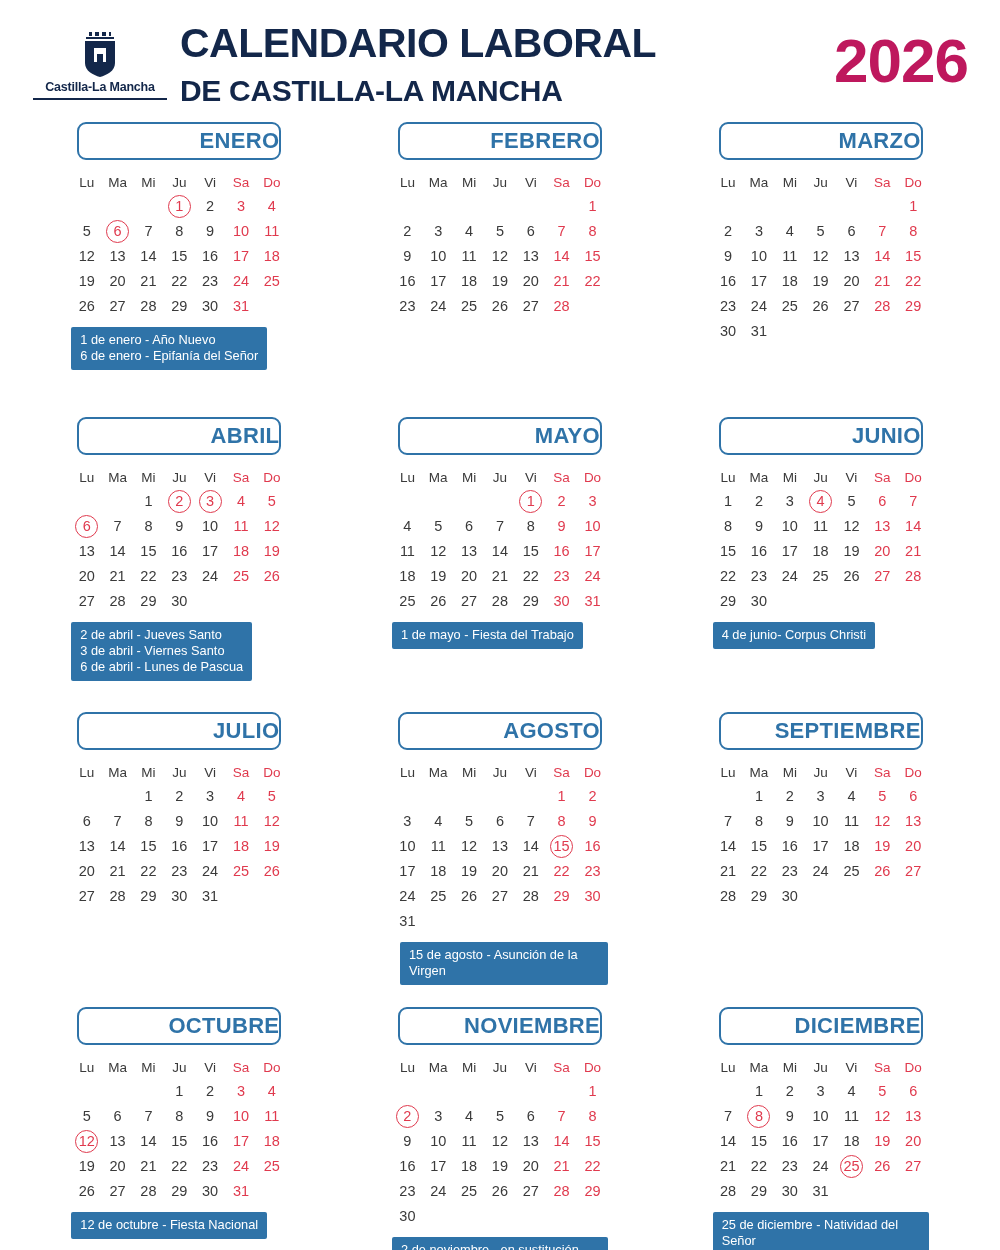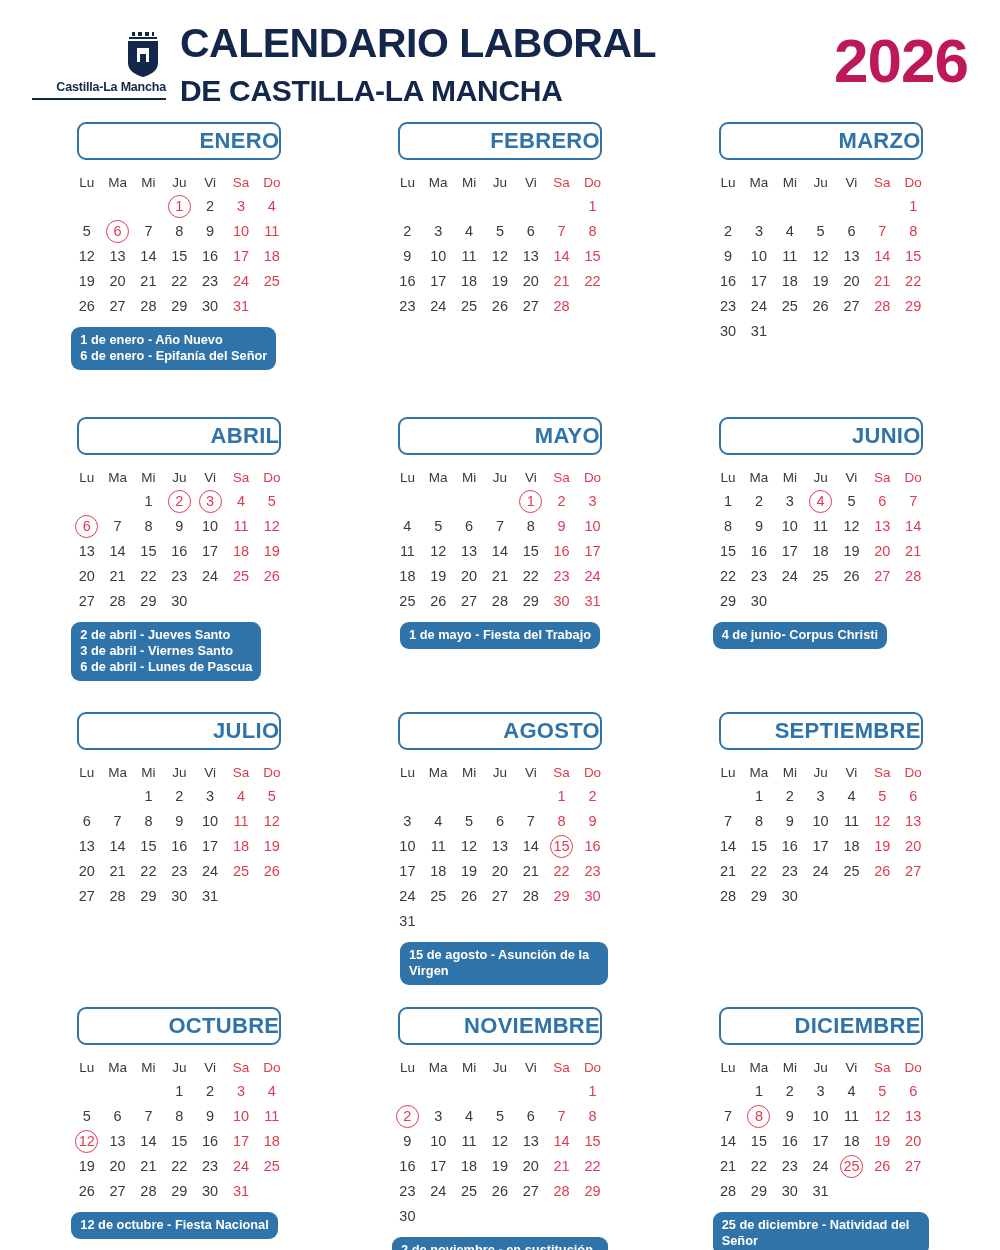--- a/index.html
+++ b/index.html
@@ -27,21 +27,21 @@
     display: flex;
     align-items: center;
     gap: 14px;
     height: 92px;
     padding-left: 10px;
   }
   .logo {
     width: 132px;
     display: flex;
     flex-direction: column;
-    align-items: flex-end;
+    align-items: center;
     gap: 2px;
   }
   .logo-shield {
     width: 46px;
     height: 50px;
   }
   .logo-text {
     font-size: 12.5px;
     font-weight: bold;
     letter-spacing: -0.2px;
@@ -159,30 +159,30 @@
     line-height: 20px;
   }
   td.hol.wk .d { color: #e03a4e; }
 
   .notes {
     margin-top: 8px;
     display: inline-block;
     background: #2f73a8;
     color: #ffffff;
     font-size: 12.8px;
-    font-weight: bold;
+    font-weight: normal;
     line-height: 16px;
     padding: 5px 9px 6px 9px;
-    border-radius: 9px;
+    border-radius: 2px;
     text-align: left;
   }
   .notes div { white-space: normal; }
 
   
-  .m-1 .notes, .m-4 .notes { margin-left: 8px; }
+  .m-1 .notes, .m-4 .notes { }
   .m-7 .notes { margin-left: 8px; }
 </style>
 </head>
 <body>
 
 <div class="page">
 
   <div class="header">
     <div class="logo">
       <svg class="logo-shield" viewBox="0 0 46 50">

